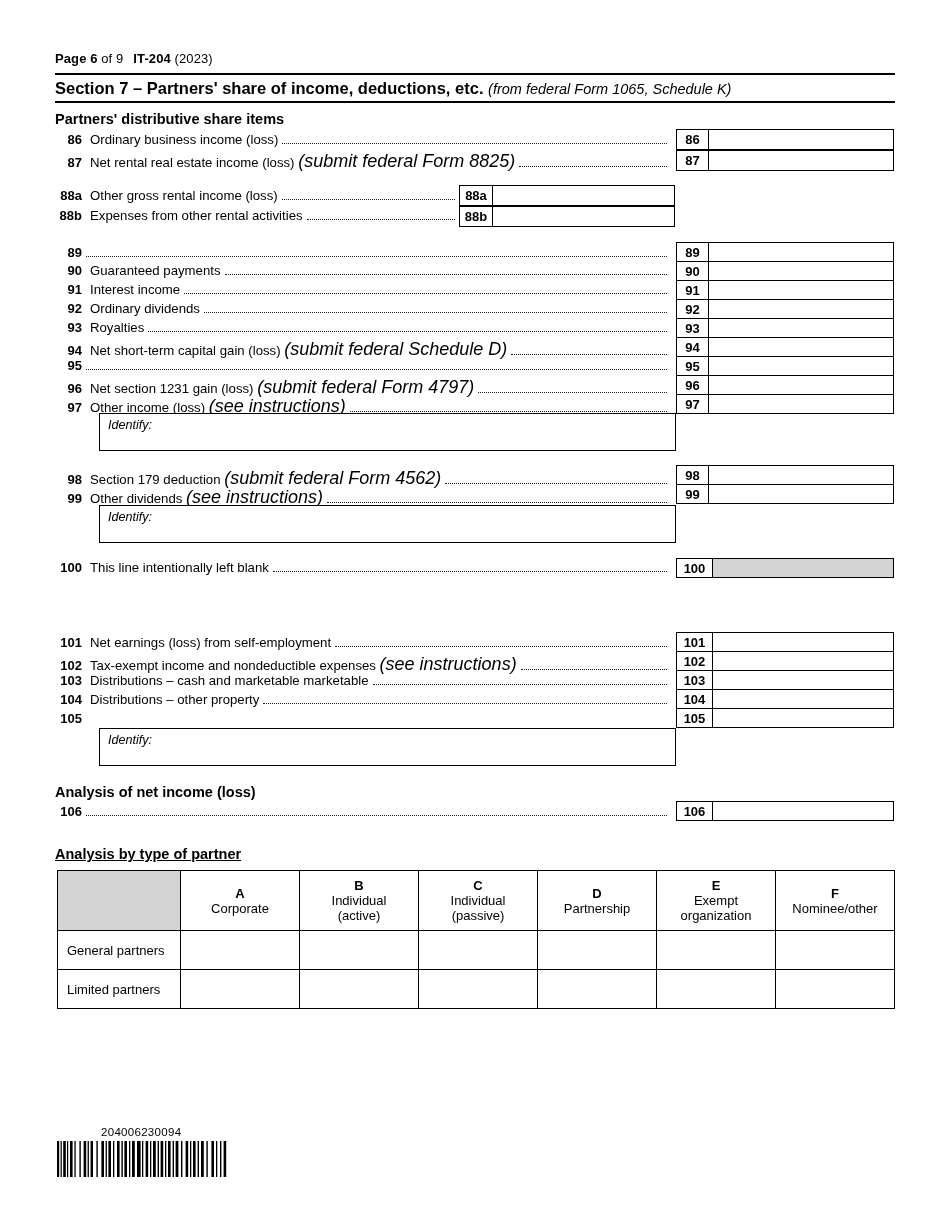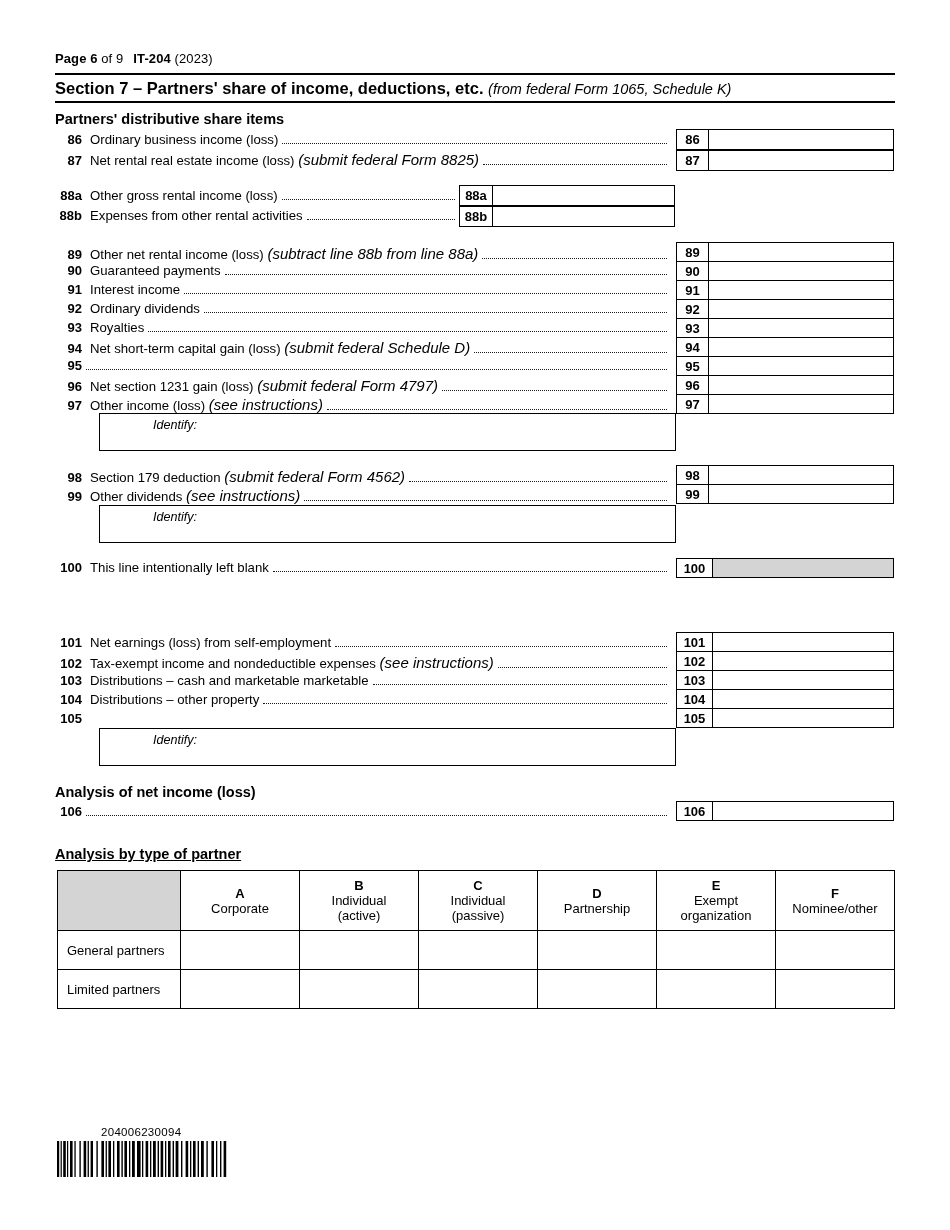--- a/index.html
+++ b/index.html
@@ -85,21 +85,21 @@
   .line .num {
     font-weight: bold;
     text-align: right;
     flex: 0 0 auto;
     font-size: 13px;
   }
   .line .txt {
     margin-left: 8px;
     flex: 0 0 auto;
   }
-  .line .txt i { font-style: italic; font-size: 15px; }
+  .line .txt i { font-style: italic; font-size: 18px; }
   .leader {
     flex: 1 1 auto;
     border-bottom: 1.4px dotted #1a1a1a;
     margin: 0 3px 3px 4px;
     height: 1px;
     min-width: 6px;
   }
 
   
   .vbox {
@@ -124,21 +124,20 @@
     background: #fff;
   }
   .vbox .field.shaded { background: #d4d4d4; }
 
   
   .idbox {
     position: absolute;
     box-sizing: border-box;
     border: 1.4px solid #000;
     background: #fff;
-    padding-left: 45px;
   }
   .idbox .lbl {
     font-style: italic;
     font-size: 12.6px;
     margin: 4px 0 0 8px;
     display: block;
   }
 
   
   .ptable {
@@ -235,21 +234,20 @@
     <span class="tag" style="width:33px;">88a</span>
     <span class="field"></span>
   </div>
   <div class="vbox" style="left:459px; top:206px; width:216px; height:21px;">
     <span class="tag" style="width:33px;">88b</span>
     <span class="field"></span>
   </div>
 
   <div class="line" style="left:58px; top:245px; width:612px;">
     <span class="num" style="width:24px;">89</span>
-    <span class="txt"><span>Other net rental income (loss)</span> <i>(subtract line 88b from line 88a)</i></span>
     <span class="leader"></span>
   </div>
   <div class="line" style="left:58px; top:263px; width:612px;">
     <span class="num" style="width:24px;">90</span>
     <span class="txt">Guaranteed payments</span>
     <span class="leader"></span>
   </div>
   <div class="line" style="left:58px; top:282px; width:612px;">
     <span class="num" style="width:24px;">91</span>
     <span class="txt">Interest income</span>

